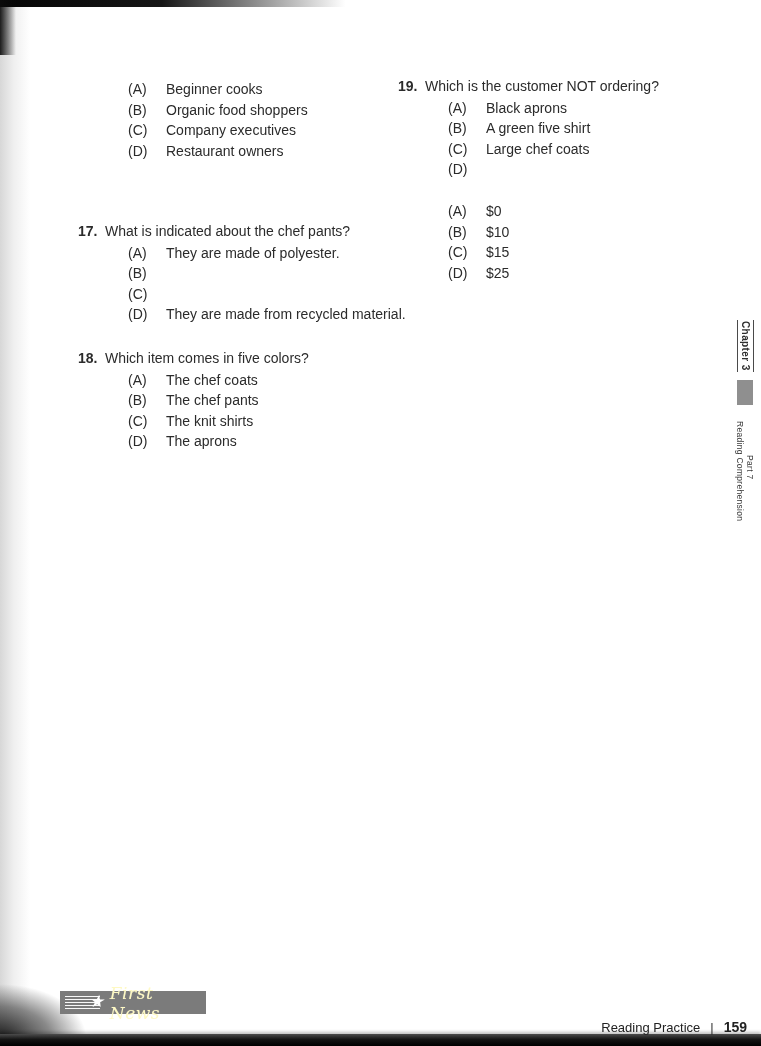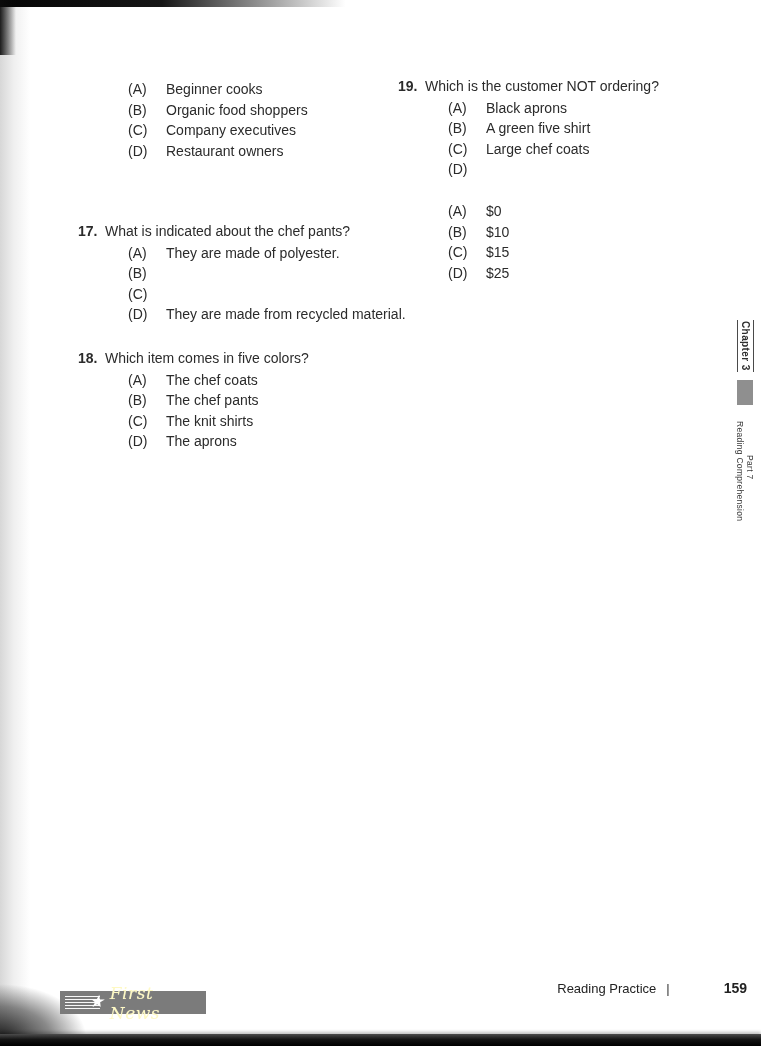--- a/index.html
+++ b/index.html
@@ -84,25 +84,25 @@
     position:absolute;left:30px;top:1px;
     color:#ffffff;font-size:17px;line-height:20px;
     transform:skewX(-12deg);
   }
   .logo-text{
     font-family:"DejaVu Serif", serif;font-style:italic;
     color:#fef9c3;font-size:17px;margin-left:10px;letter-spacing:0.5px;
     text-shadow:0 0 1px rgba(255,255,255,0.4);
   }
   .footer-right{
-    position:absolute;top:980px;right:14px;
+    position:absolute;top:1019px;right:14px;
     font-size:13px;color:#222;display:flex;align-items:center;
   }
   .footer-sep{margin:0 10px;color:#333;}
-  .footer-page{font-weight:bold;font-size:14px;margin-left:44px;}
+  .footer-page{font-weight:bold;font-size:14px;}
 </style>
 </head>
 <body>
 
 <div class="edge-left"></div>
 <div class="edge-top"></div>
 <div class="corner-tl"></div>
 <div class="corner-bl"></div>
 <div class="edge-bottom"></div>
 

